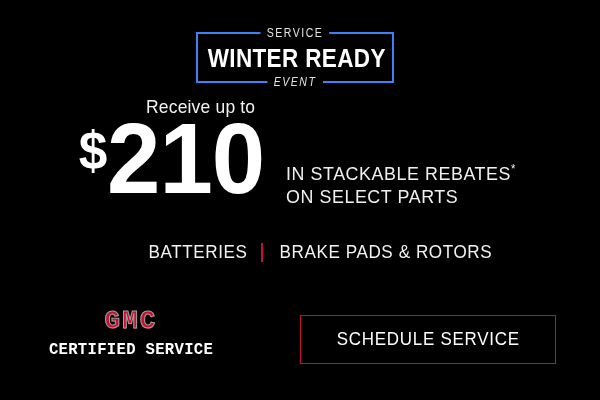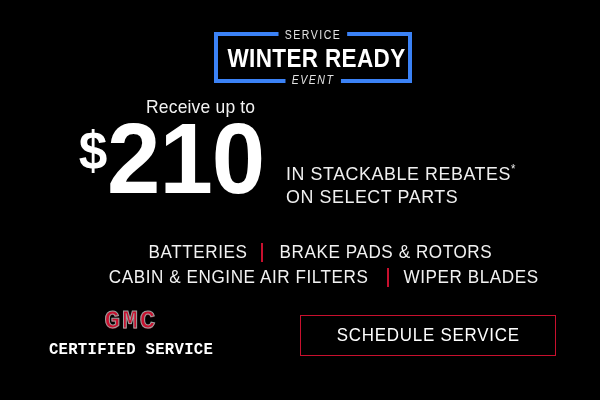--- a/index.html
+++ b/index.html
@@ -15,25 +15,25 @@
     width: 600px;
     height: 400px;
     background: #000000;
     overflow: hidden;
     color: #ffffff;
   }
 
   
   .event-badge {
     position: absolute;
-    left: 214px;
+    left: 196px;
     top: 32px;
     width: 198px;
     height: 51px;
-    border: 4px solid #3b82f6;
+    border: 2px solid #3b82f6;
     box-sizing: border-box;
   }
   .badge-kicker {
     position: absolute;
     left: 50%;
     transform: translateX(-50%);
     display: flex;
     align-items: center;
     white-space: nowrap;
   }
@@ -183,21 +183,21 @@
     letter-spacing: 0.3px;
     line-height: 20px;
     color: #ffffff;
     transform: scaleX(0.92);
   }
   .cta-button {
     position: absolute;
     left: 300px;
     top: 315px;
     width: 256px;
-    height: 41px;
+    height: 49px;
     border: 1px solid #c8102e;
     box-sizing: border-box;
     background: transparent;
     color: #ffffff;
     font-family: "Liberation Sans", sans-serif;
     font-size: 18px;
     letter-spacing: 0.8px;
     cursor: pointer;
     display: flex;
     align-items: center;
@@ -232,25 +232,20 @@
       <div>ON SELECT PARTS</div>
     </div>
   </div>
 
   <div class="parts">
     <div class="parts-row">
       <span class="txt">BATTERIES</span>
       <span class="divider"></span>
       <span class="txt">BRAKE PADS &amp; ROTORS</span>
     </div>
-    <div class="parts-row">
-      <span class="txt">CABIN &amp; ENGINE AIR FILTERS</span>
-      <span class="divider"></span>
-      <span class="txt">WIPER BLADES</span>
-    </div>
   </div>
 
   <div class="brand-lockup">
     <div class="gmc-logo">GMC</div>
     <div class="certified-service">CERTIFIED SERVICE</div>
   </div>
 
   <button class="cta-button">
     <span>SCHEDULE SERVICE</span>
   </button>

